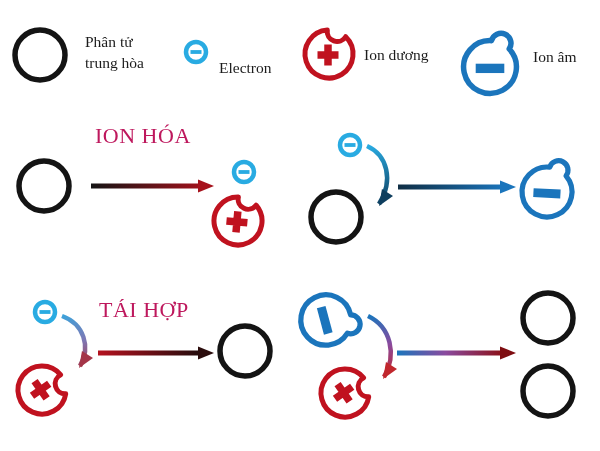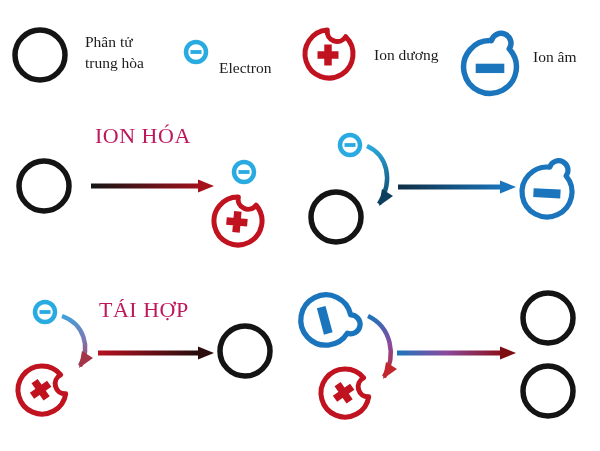--- a/index.html
+++ b/index.html
@@ -166,21 +166,21 @@
     </g>
     <g>
       <use href="#sym-neutral" transform="translate(548,391)"></use>
     </g>
   </svg>
 
   <div class="lbl wrap" style="left:85px;top:31px;width:68px;">Phân tử trung hòa</div>
 
   <div class="lbl" style="left:219px;top:57px;">Electron</div>
 
-  <div class="lbl" style="left:374px;top:44px;">Ion dương</div>
+  <div class="lbl" style="left:364px;top:44px;">Ion dương</div>
 
   <div class="lbl" style="left:533px;top:46px;">Ion âm</div>
 
   <div class="section-title" style="left:95px;top:123px;">ION HÓA</div>
 
   <div class="section-title" style="left:99px;top:281px;margin-top:16px;">TÁI HỢP</div>
 
 </div>
 
 </body></html>

